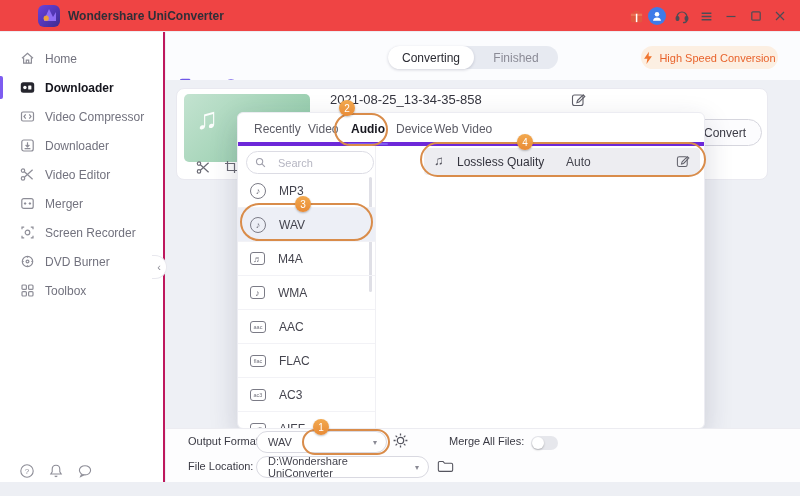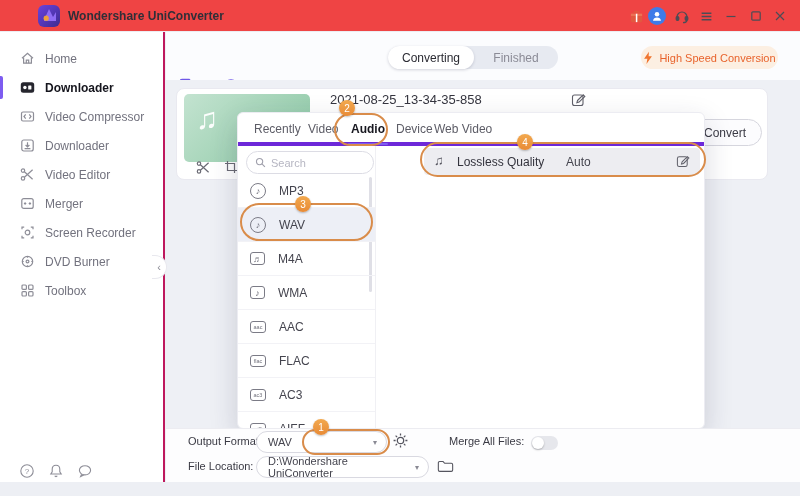--- a/index.html
+++ b/index.html
@@ -41,21 +41,21 @@
   .rename{position:absolute;left:571px;top:92px;z-index:4}
   .clipic{position:absolute;top:160px;z-index:4}
   .convert{position:absolute;left:688px;top:119px;width:74px;height:27px;background:#fcfcfe;border:1px solid #d6d6de;border-radius:14px;display:flex;align-items:center;justify-content:center;font-size:12px;color:#3b3b45;z-index:4}
 
   
   .panel{position:absolute;left:237px;top:112px;width:468px;height:317px;background:#fff;border:1px solid #ececf2;border-radius:6px;box-shadow:0 10px 28px rgba(40,40,70,.18);z-index:20;overflow:hidden}
   .ptabs{position:relative;height:33px;border-bottom:4px solid #6d28d9}
   .ptab{position:absolute;top:9px;font-size:12px;color:#5c5c66}
   .ptab.active{font-weight:bold;color:#17171f}
   .punderline{position:absolute;left:110px;top:30px;width:40px;height:2px;background:#7d5cf0;border-radius:1px}
-  .search{position:absolute;left:8px;top:38px;width:128px;height:23px;border:1px solid #dcdce4;border-radius:12px;display:flex;align-items:center;padding-left:8px;gap:5px}
+  .search{position:absolute;left:8px;top:38px;width:128px;height:23px;border:1px solid #dcdce4;border-radius:12px;display:flex;align-items:center;padding-left:8px;gap:12px}
   .search input{border:none;outline:none;background:transparent;font-size:11px;width:88px;color:#55555f;font-family:"Liberation Sans",sans-serif}
   .search input::placeholder{color:#b6b6c2}
   .quality{position:absolute;left:186px;top:35px;width:276px;height:27px;background:#ededf1;border-radius:4px}
   .quality .qnote{position:absolute;left:10px;top:5px;font-size:13px;color:#55555f}
   .quality .qlabel{position:absolute;left:33px;top:7px;font-size:12px;color:#33333d}
   .quality .qvalue{position:absolute;left:142px;top:7px;font-size:12px;color:#44444e}
   .quality .qedit{position:absolute;right:10px;top:6px}
   .vline{position:absolute;left:137px;top:33px;bottom:0;width:1px;background:#f0f0f4}
   .scrollthumb{position:absolute;left:131px;top:64px;width:3px;height:115px;background:#dfdfe6;border-radius:2px}
   .fmt-list{position:absolute;left:0;top:61px;width:137px}

